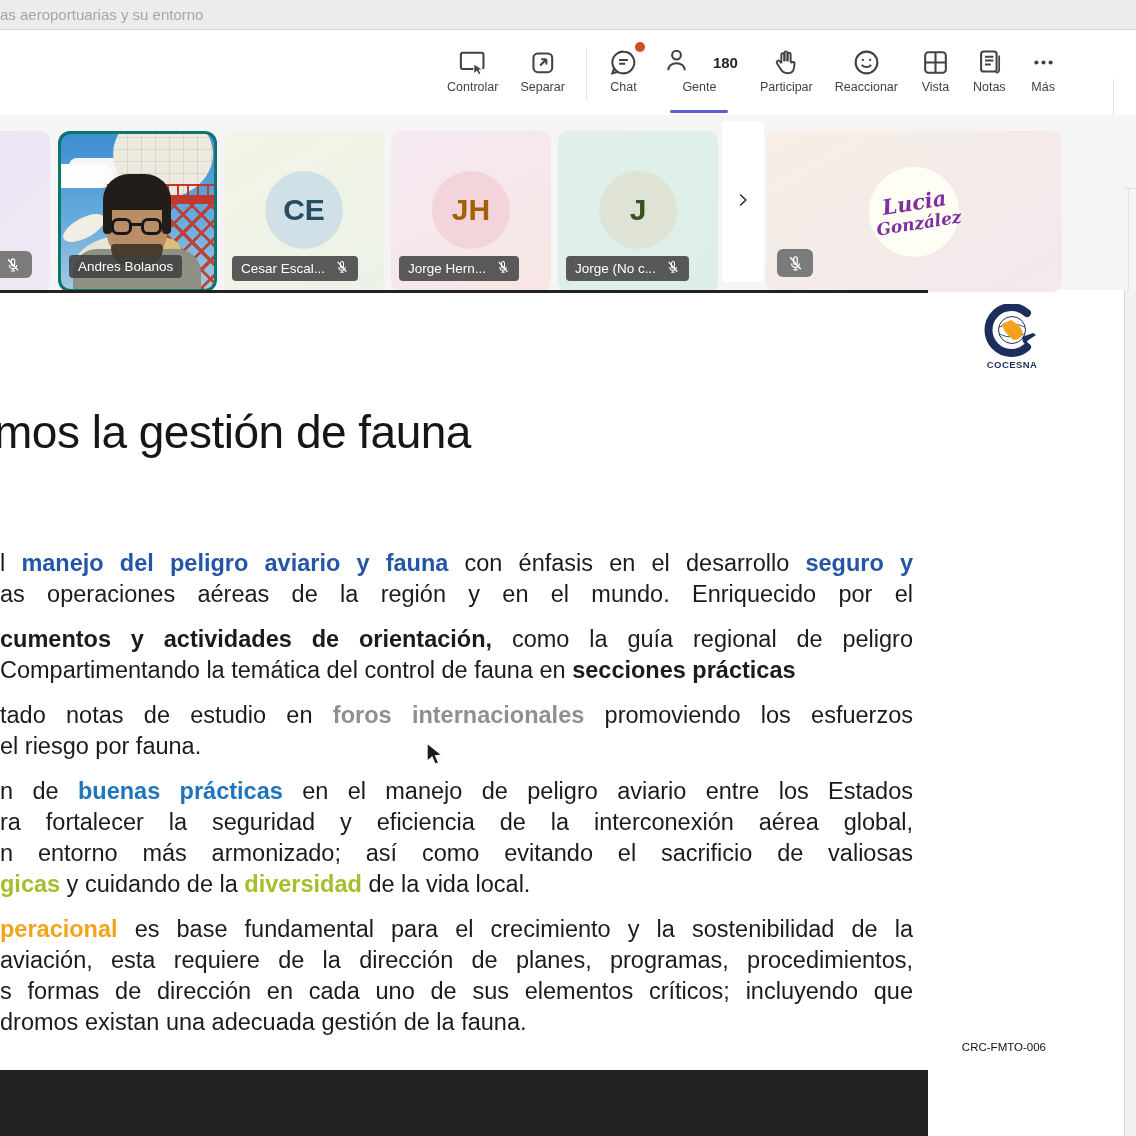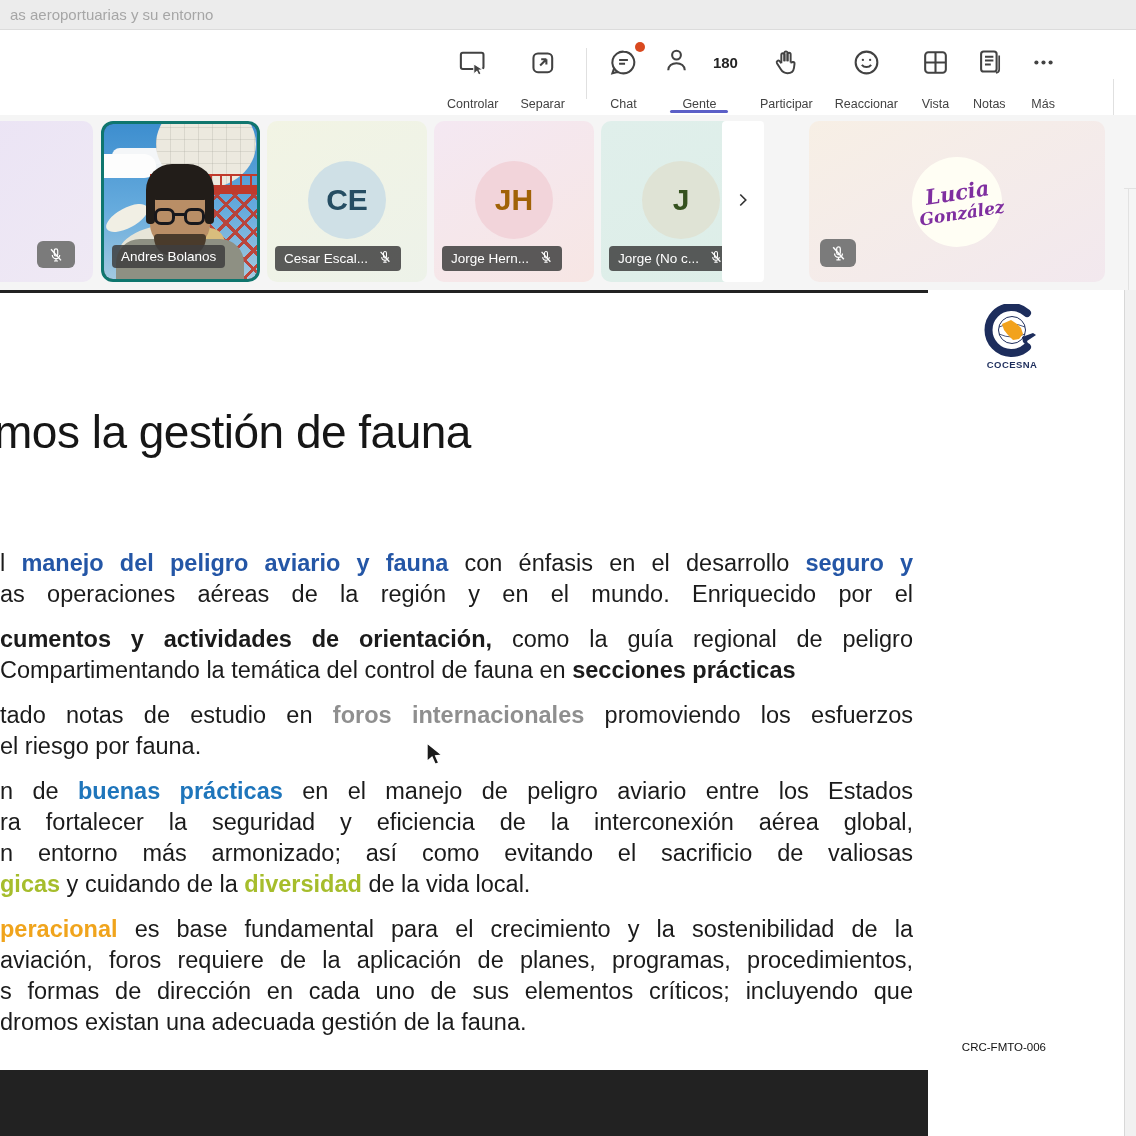--- a/index.html
+++ b/index.html
@@ -5,39 +5,39 @@
   * { box-sizing: border-box; }
   html,body { margin:0; padding:0; }
   body {
     width:1136px; height:1136px; position:relative; overflow:hidden;
     background:#ffffff; font-family:"Liberation Sans", sans-serif;
   }
 
   
   .titlebar { position:absolute; left:0; top:0; width:1136px; height:30px;
     background:#ececec; border-bottom:1px solid #dcdcdc; }
-  .titlebar-text { position:absolute; left:0; top:6px; font-size:15px; color:#a6a6a6; white-space:nowrap;padding-left:10px; }
+  .titlebar-text { position:absolute; left:0; top:6px; font-size:15px; color:#a6a6a6; white-space:nowrap; }
 
   
   .toolbar { position:absolute; left:0; top:31px; width:1136px; height:84px; background:#ffffff; }
   .tb-group { position:absolute; left:436px; top:0; height:84px; display:flex; align-items:stretch; }
   .tb-btn { position:relative; display:flex; flex-direction:column; align-items:center;
     padding:13px 11px 0; cursor:pointer; }
   .tb-iconwrap { position:relative; height:36px; display:flex; align-items:center; gap:21px; }
-  .tb-label { font-size:12.5px; color:#424242; margin-top:17px; white-space:nowrap; }
+  .tb-label { font-size:12.5px; color:#424242; margin-top:0; white-space:nowrap; }
   .tb-divider { width:1px; background:#e0e0e0; margin:17px 10px 16px; }
   .chat-dot { position:absolute; right:-6px; top:-2px; width:10px; height:10px; border-radius:50%; }
   .people-count { font-size:15px; font-weight:bold; color:#242424; }
   .active-underline { position:absolute; bottom:2px; left:50%; transform:translateX(-50%);
     width:58px; height:3px; border-radius:2px; }
   .tb-end-divider { position:absolute; left:1113px; top:48px; width:1px; height:44px; background:#e0e0e0; }
 
   
   .strip { position:absolute; left:0; top:115px; width:1136px; height:175px; background:#f5f5f5; }
-  .tile { position:absolute; top:6px; height:161px; border-radius:10px; overflow:hidden; cursor:pointer;margin-left:43px; }
+  .tile { position:absolute; top:16px; height:161px; border-radius:10px; overflow:hidden; cursor:pointer; }
   .tile-partial { left:-62px; width:112px; background:linear-gradient(135deg,#ebe4f5,#efe9f4); }
   .tile-andres  { left:58px;  width:159px; border:3px solid #0f766e; border-radius:12px; background:#2a2a2a; }
   .tile-ce { left:224px; width:160px; background:linear-gradient(150deg,#f2f4e4,#edf2e9); }
   .tile-jh { left:391px; width:160px; background:linear-gradient(150deg,#f4e8f2,#f7e6e4); }
   .tile-j  { left:558px; width:160px; background:linear-gradient(150deg,#e0efeb,#ddeee8); }
   .tile-lucia { left:766px; width:296px; background:linear-gradient(150deg,#f7efe5,#f2e8ee); }
 
   .init-circle { position:absolute; left:50%; top:79px; transform:translate(-50%,-50%);
     width:78px; height:78px; border-radius:50%; display:flex; align-items:center; justify-content:center;
     font-size:30px; font-weight:bold; }
@@ -384,21 +384,21 @@
           <div class="line"><span>el riesgo por fauna.</span></div>
         </div>
         <div class="para">
           <div class="line just"><span>n de </span><span class="sb c-blue2">buenas prácticas</span><span> en el manejo de peligro aviario entre los Estados</span></div>
           <div class="line just"><span>ra fortalecer la seguridad y eficiencia de la interconexión aérea global,</span></div>
           <div class="line just"><span>n entorno más armonizado; así como evitando el sacrificio de valiosas</span></div>
           <div class="line"><span class="sb c-green">gicas</span><span> y cuidando de la </span><span class="sb c-green">diversidad</span><span> de la vida local.</span></div>
         </div>
         <div class="para">
           <div class="line just"><span class="sb c-orange">peracional</span><span> es base fundamental para el crecimiento y la sostenibilidad de la</span></div>
-          <div class="line just"><span>aviación, foros requiere de la aplicación de planes, programas, procedimientos,</span></div>
+          <div class="line just"><span>aviación, esta requiere de la dirección de planes, programas, procedimientos,</span></div>
           <div class="line just"><span>s formas de dirección en cada uno de sus elementos críticos; incluyendo que</span></div>
           <div class="line"><span>dromos existan una adecuada gestión de la fauna.</span></div>
         </div>
       </div>
 
     <div class="doc-code">CRC-FMTO-006</div>
   </div>
 </div>
 
 <div class="right-strip"></div>

